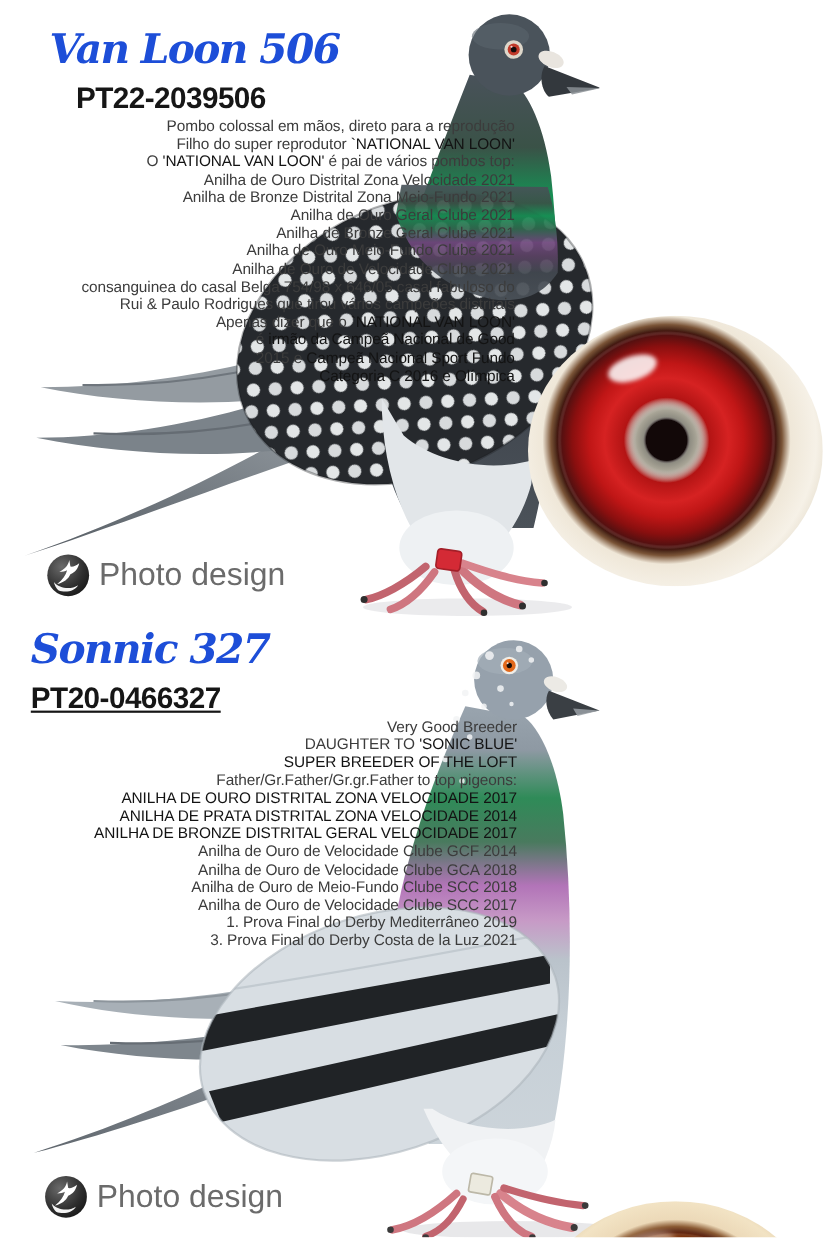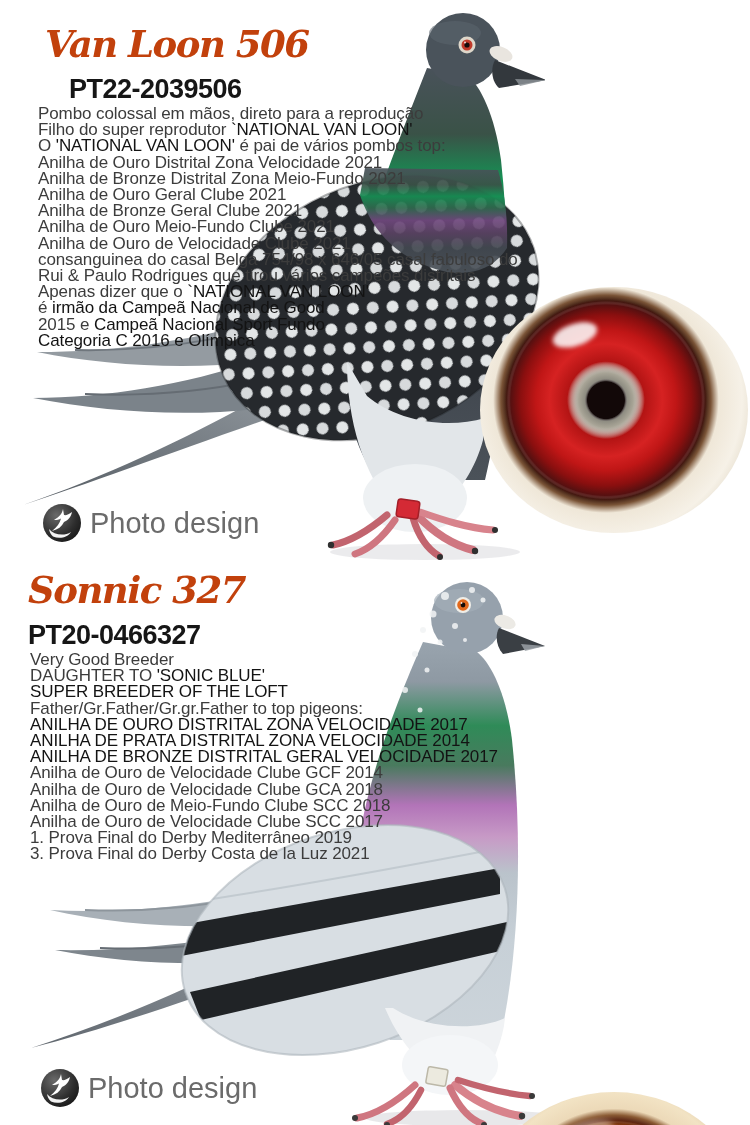--- a/index.html
+++ b/index.html
@@ -1,22 +1,22 @@
 <!DOCTYPE html>
 <html><head>
 <meta charset="utf-8">
 <style>
   html,body{margin:0;padding:0;background:#fff;}
   .poster{position:relative;width:750px;height:1125px;background:#ffffff;overflow:hidden;
           font-family:"Liberation Sans",sans-serif;}
   .abs{position:absolute;}
   .script-title{font-family:"DejaVu Serif",serif;font-style:italic;font-weight:bold;
-                color:#c2410c;font-size:37px;line-height:1;letter-spacing:-1.5px;white-space:nowrap;}
+                color:#1d4ed8;font-size:37px;line-height:1;letter-spacing:-1.5px;white-space:nowrap;}
   .ring-id{font-weight:700;font-size:27px;line-height:1;color:#161616;letter-spacing:-0.5px;white-space:nowrap;}
-  .tlines{font-size:17px;line-height:16.2px;color:#3c3c3c;letter-spacing:-0.1px;}
+  .tlines{font-size:14px;line-height:16.2px;color:#3c3c3c;letter-spacing:-0.1px;text-align:right;}
   .tline{white-space:nowrap;}
   .tline .b{font-weight:400;color:#131313;}
   .logo{display:flex;align-items:center;gap:8px;text-align:right;}
   .logo-text{font-size:29px;color:#6b6b6b;letter-spacing:0;}
   
   .eye{border-radius:50%;}
   .eye-red{
     background:
       radial-gradient(circle at 47% 46%, #120808 0 9.5%, rgba(18,8,8,0) 11%),
       radial-gradient(circle at 47% 46%, transparent 9%, #8f8d82 11%, #a8a496 14%, rgba(168,164,150,0) 20%),
@@ -234,21 +234,21 @@
       <circle cx="438" cy="35" r="5.8" fill="#e2691c"></circle>
       <circle cx="438" cy="35" r="2.4" fill="#150b06"></circle>
       <circle cx="436.5" cy="33" r="0.9" fill="#ffffff" opacity="0.85"></circle>
     </g>
   </svg>
 
   <div class="abs eye eye-orange" style="left:478px;top:846px;width:272px;height:252px;"></div>
 
   <div class="abs script-title" style="left:28px;top:572px;">Sonnic 327</div>
 
-  <div class="abs ring-id" style="left:28px;top:622px;">PT20-0466327</div>
+  <div class="abs ring-id" style="left:28px;top:622px;text-decoration:underline;">PT20-0466327</div>
 
   <div class="abs tlines" style="left:30px;top:652px;width:440px;">
       <div class="tline"><span>Very Good Breeder</span></div>
       <div class="tline"><span>DAUGHTER TO </span><span class="b">'SONIC BLUE'</span></div>
       <div class="tline"><span class="b">SUPER BREEDER OF THE LOFT</span></div>
       <div class="tline"><span>Father/Gr.Father/Gr.gr.Father to top pigeons:</span></div>
       <div class="tline"><span class="b">ANILHA DE OURO DISTRITAL ZONA VELOCIDADE 2017</span></div>
       <div class="tline"><span class="b">ANILHA DE PRATA DISTRITAL ZONA VELOCIDADE 2014</span></div>
       <div class="tline"><span class="b">ANILHA DE BRONZE DISTRITAL GERAL VELOCIDADE 2017</span></div>
       <div class="tline"><span>Anilha de Ouro de Velocidade Clube GCF 2014</span></div>

